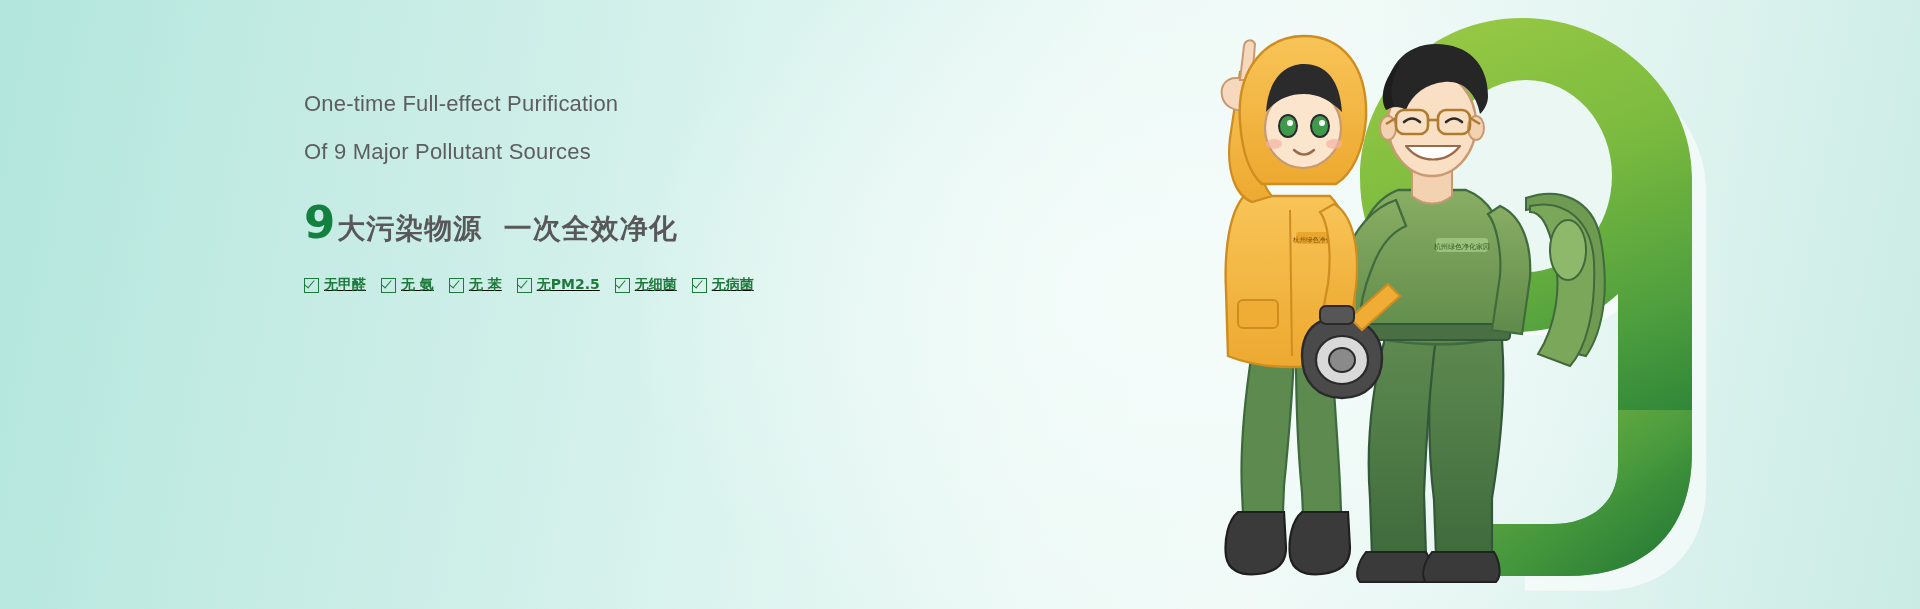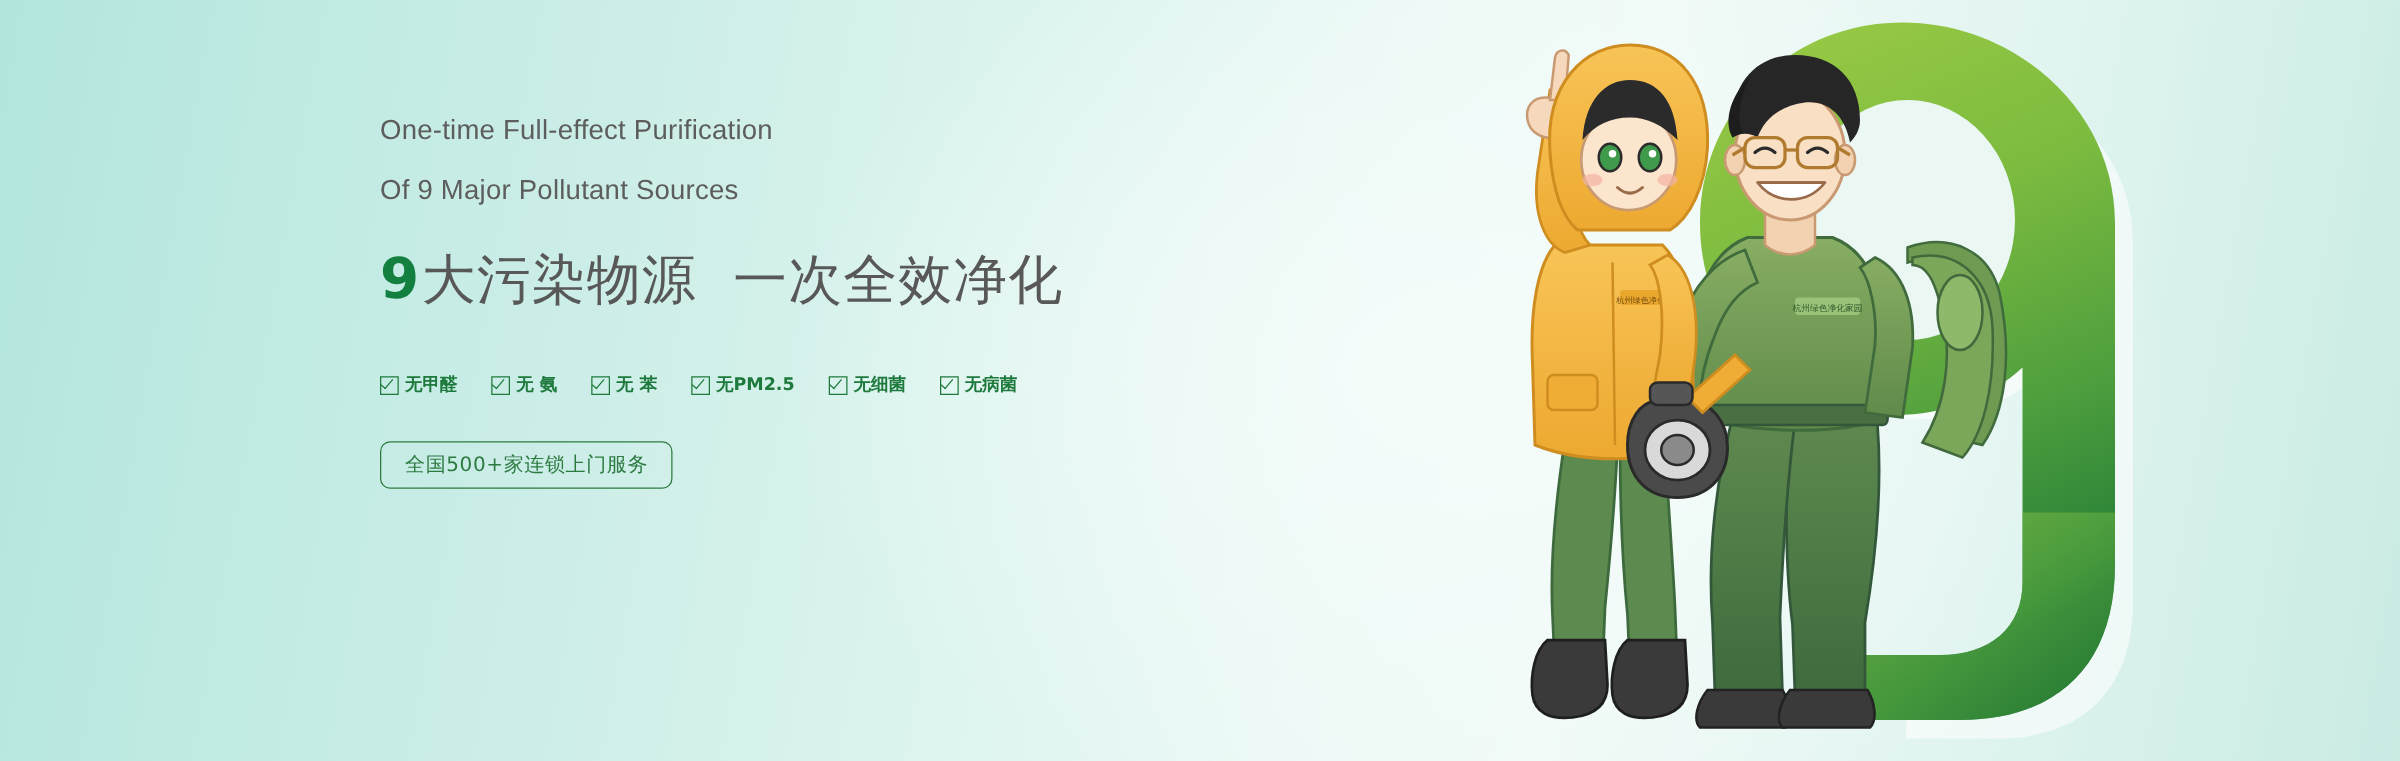--- a/index.html
+++ b/index.html
@@ -50,32 +50,33 @@
   .headline-cn .num{
     color:#138040;
     font-size:45px;
     font-weight:700;
     line-height:42px;
     margin-right:1px;
     font-family:"DejaVu Sans","Liberation Sans",sans-serif;
   }
   .headline-cn .cn-main{
     font-family:"DejaVu Sans","Liberation Sans",sans-serif;
-    font-weight:400;
-    font-size:43px;
+    font-weight:700;
+    font-size:28px;
     color:#585858;
     white-space:pre;
   }
 
   
   .badges{
-    margin-top:54px;
+    margin-top:26px;
     display:flex;
     align-items:center;
-    gap:27px;
+    gap:15px;
+    text-decoration:underline;
   }
   .badge{
     display:flex;
     align-items:center;
     color:#1e7a3c;
     font-size:14px;
     font-weight:700;
     white-space:pre;
     font-family:"DejaVu Sans","Liberation Sans",sans-serif;
   }
@@ -328,17 +329,14 @@
       <div class="badge">
         <span class="tick"></span>
         <span>无细菌</span>
       </div>
       <div class="badge">
         <span class="tick"></span>
         <span>无病菌</span>
       </div>
     </div>
 
-    <div>
-      <button class="cta">全国500+家连锁上门服务</button>
-    </div>
   </div>
 </div>
 
 </body></html>

